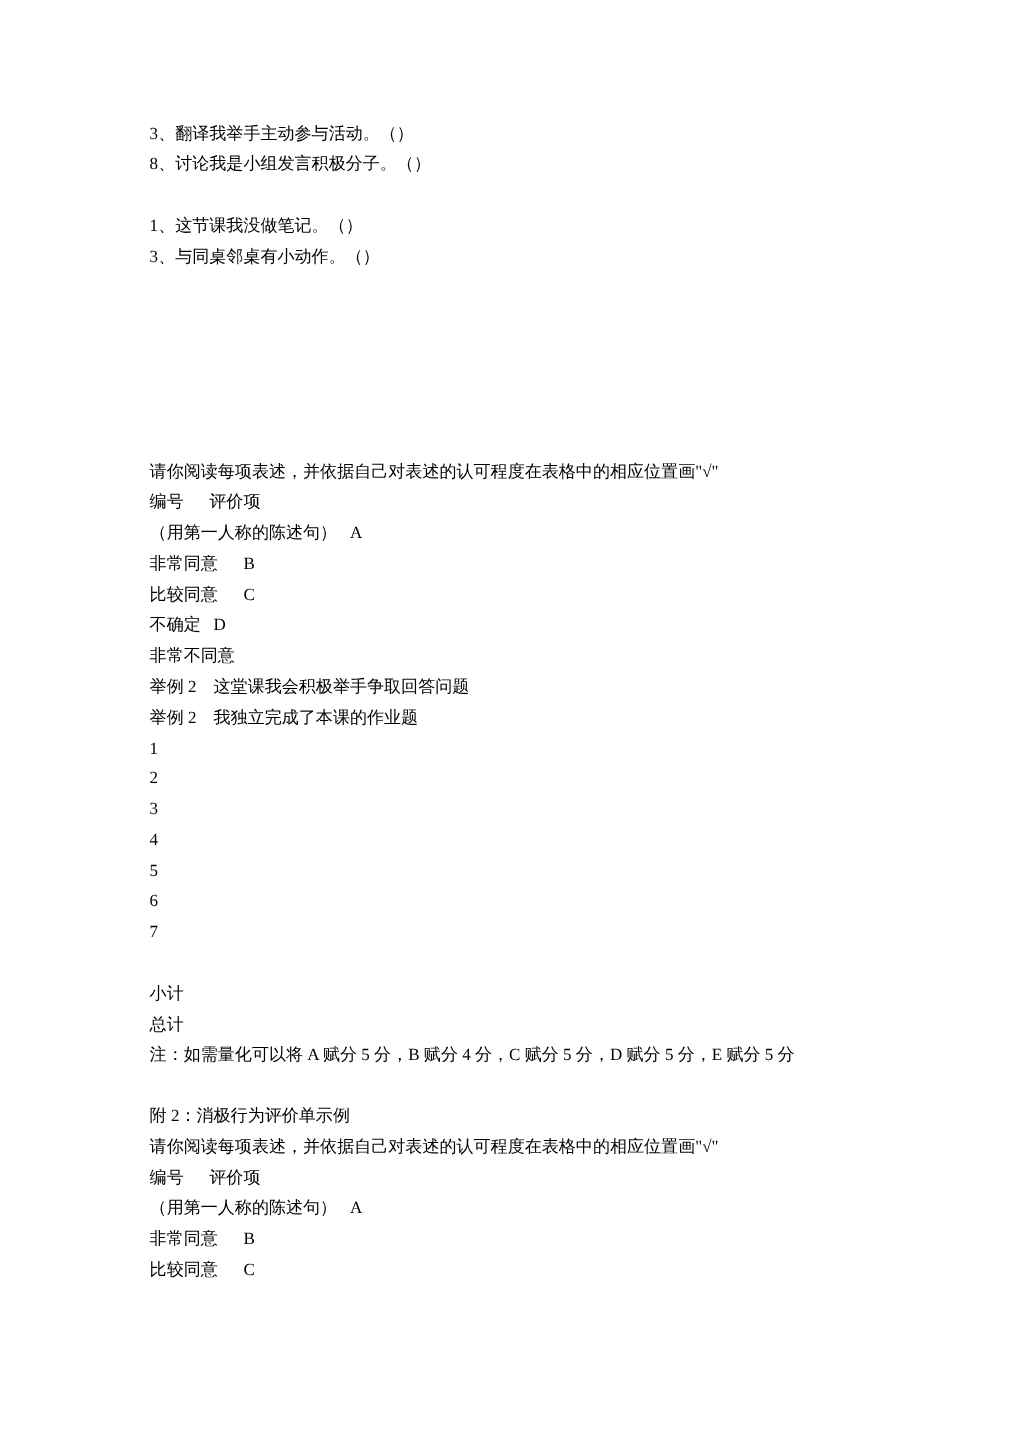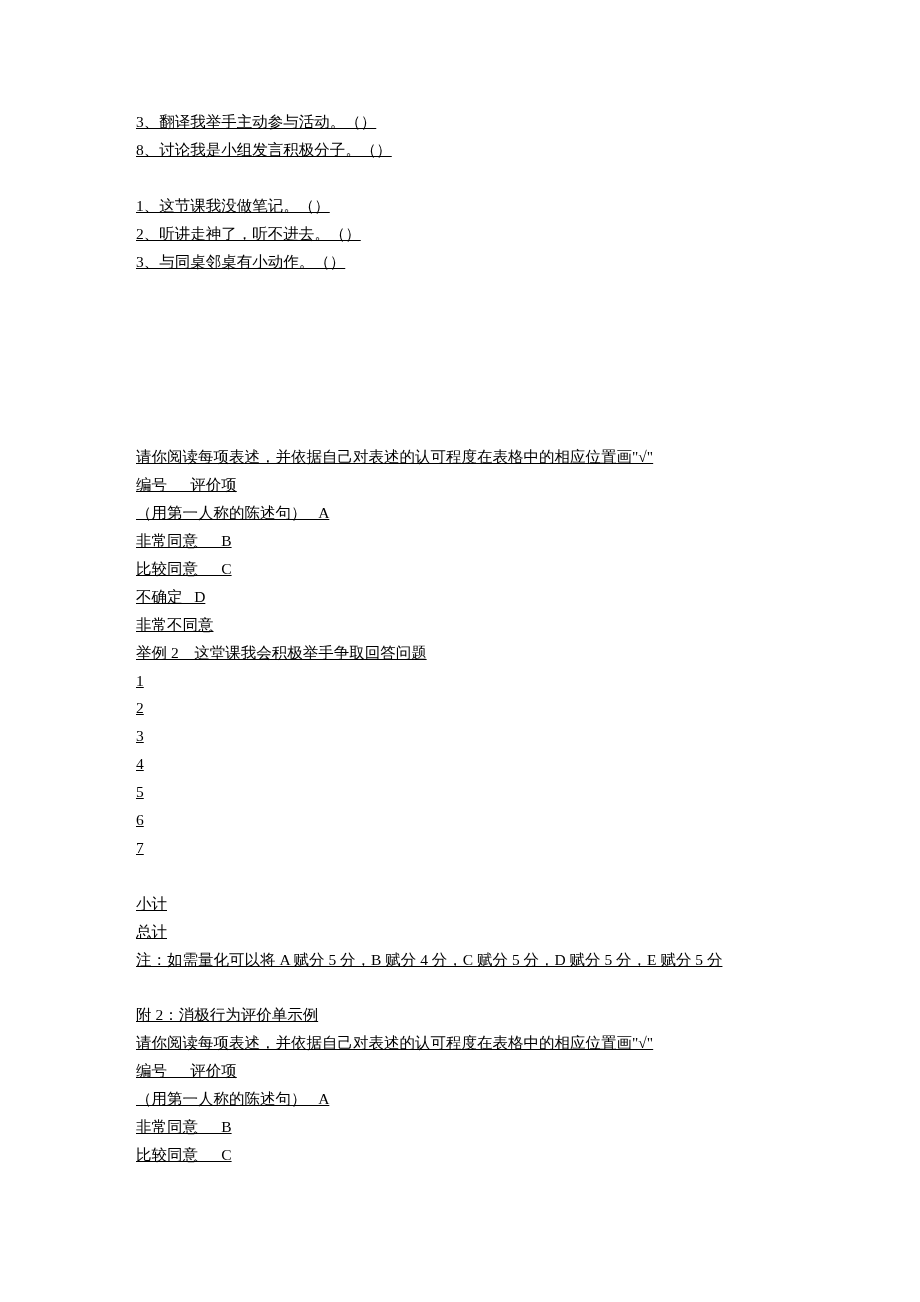--- a/index.html
+++ b/index.html
@@ -15,21 +15,20 @@
       font-size: 15.5px;
       color: #000000;
       line-height: 1.8;
     }
     .page {
       padding: 108px 136px 60px 136px;
     }
     .line {
       display: block;
       white-space: pre;
-      text-decoration: underline;
     }
     .gap-small {
       height: 28px;
     }
     .gap-large {
       height: 168px;
     }
     .gap-medium {
       height: 28px;
     }
@@ -37,33 +36,33 @@
 </head>
 <body>
 
 <div class="page">
   <span class="line">3、翻译我举手主动参与活动。（）</span>
   <span class="line">8、讨论我是小组发言积极分子。（）</span>
 
   <div class="gap-small"></div>
 
   <span class="line">1、这节课我没做笔记。（）</span>
-  <span class="line">2、听讲走神了，听不进去。（）</span>
   <span class="line">3、与同桌邻桌有小动作。（）</span>
 
   <div class="gap-large"></div>
 
   <span class="line">请你阅读每项表述，并依据自己对表述的认可程度在表格中的相应位置画"√"</span>
   <span class="line">编号      评价项</span>
   <span class="line">（用第一人称的陈述句）   A</span>
   <span class="line">非常同意      B</span>
   <span class="line">比较同意      C</span>
   <span class="line">不确定   D</span>
   <span class="line">非常不同意</span>
   <span class="line">举例 2    这堂课我会积极举手争取回答问题</span>
+  <span class="line">举例 2    我独立完成了本课的作业题</span>
   <span class="line">1</span>
   <span class="line">2</span>
   <span class="line">3</span>
   <span class="line">4</span>
   <span class="line">5</span>
   <span class="line">6</span>
   <span class="line">7</span>
 
   <div class="gap-medium"></div>
 

